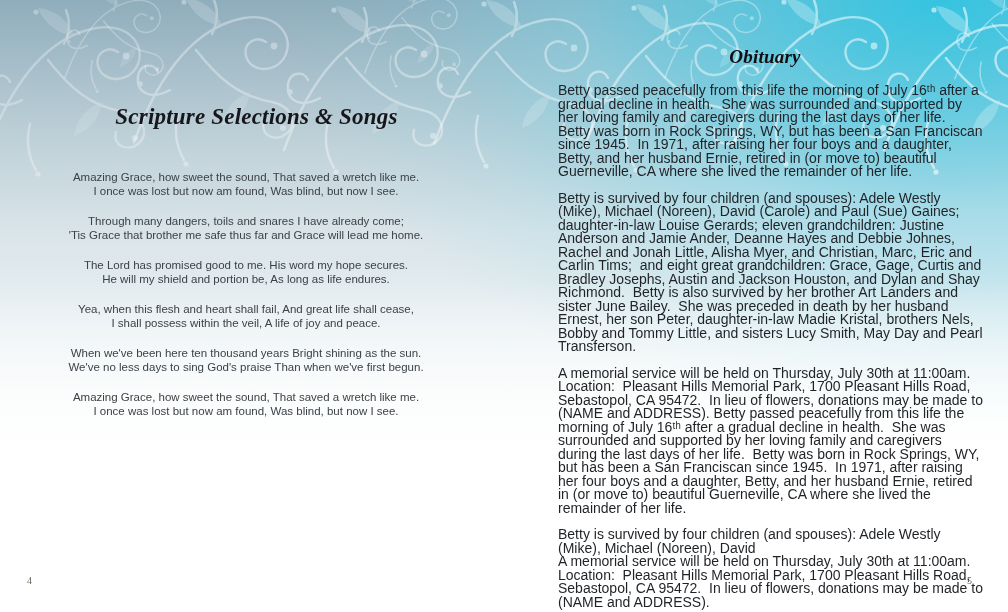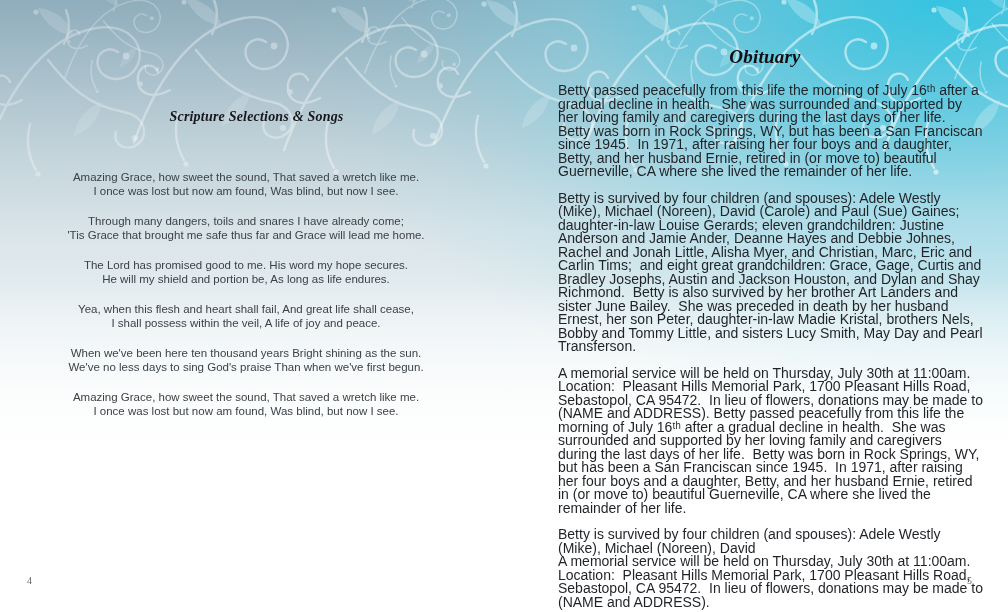--- a/index.html
+++ b/index.html
@@ -30,21 +30,21 @@
   }
 
   .vines { position: absolute; left: 0; top: 0; pointer-events: none; }
 
   .left-col {
     position: absolute; left: 0; top: 0; width: 492px; text-align: center;
   }
   .left-title {
     margin: 104px 0 12px 0;
     font-family: "Liberation Serif", serif;
-    font-style: italic; font-weight: bold; font-size: 14px; line-height: 26px;
+    font-style: italic; font-weight: bold; font-size: 23px; line-height: 26px;
     color: #16161c; letter-spacing: 0.2px; padding-left: 21px;
   }
   .stanzas { margin-top: 40px; }
   .stanza {
     margin: 0 0 16px 0;
     font-size: 11.5px; line-height: 14px;
     color: var(--lyrics-text, #3c4247);
     white-space: pre-line;
   }
 
@@ -132,21 +132,21 @@
         </g>
     </g>
   </svg>
 
   <div class="left-col">
     <h1 class="left-title">Scripture Selections &amp; Songs</h1>
     <div class="stanzas">
       <p class="stanza">Amazing Grace, how sweet the sound, That saved a wretch like me.
 I once was lost but now am found, Was blind, but now I see.</p>
       <p class="stanza">Through many dangers, toils and snares I have already come;
-'Tis Grace that brought me safe thus far and Grace will lead me home.</p>
+'Tis Grace that brother me safe thus far and Grace will lead me home.</p>
       <p class="stanza">The Lord has promised good to me. His word my hope secures.
 He will my shield and portion be, As long as life endures.</p>
       <p class="stanza">Yea, when this flesh and heart shall fail, And great life shall cease,
 I shall possess within the veil, A life of joy and peace.</p>
       <p class="stanza">When we've been here ten thousand years Bright shining as the sun.
 We've no less days to sing God's praise Than when we've first begun.</p>
       <p class="stanza">Amazing Grace, how sweet the sound, That saved a wretch like me.
 I once was lost but now am found, Was blind, but now I see.</p>
     </div>
   </div>

